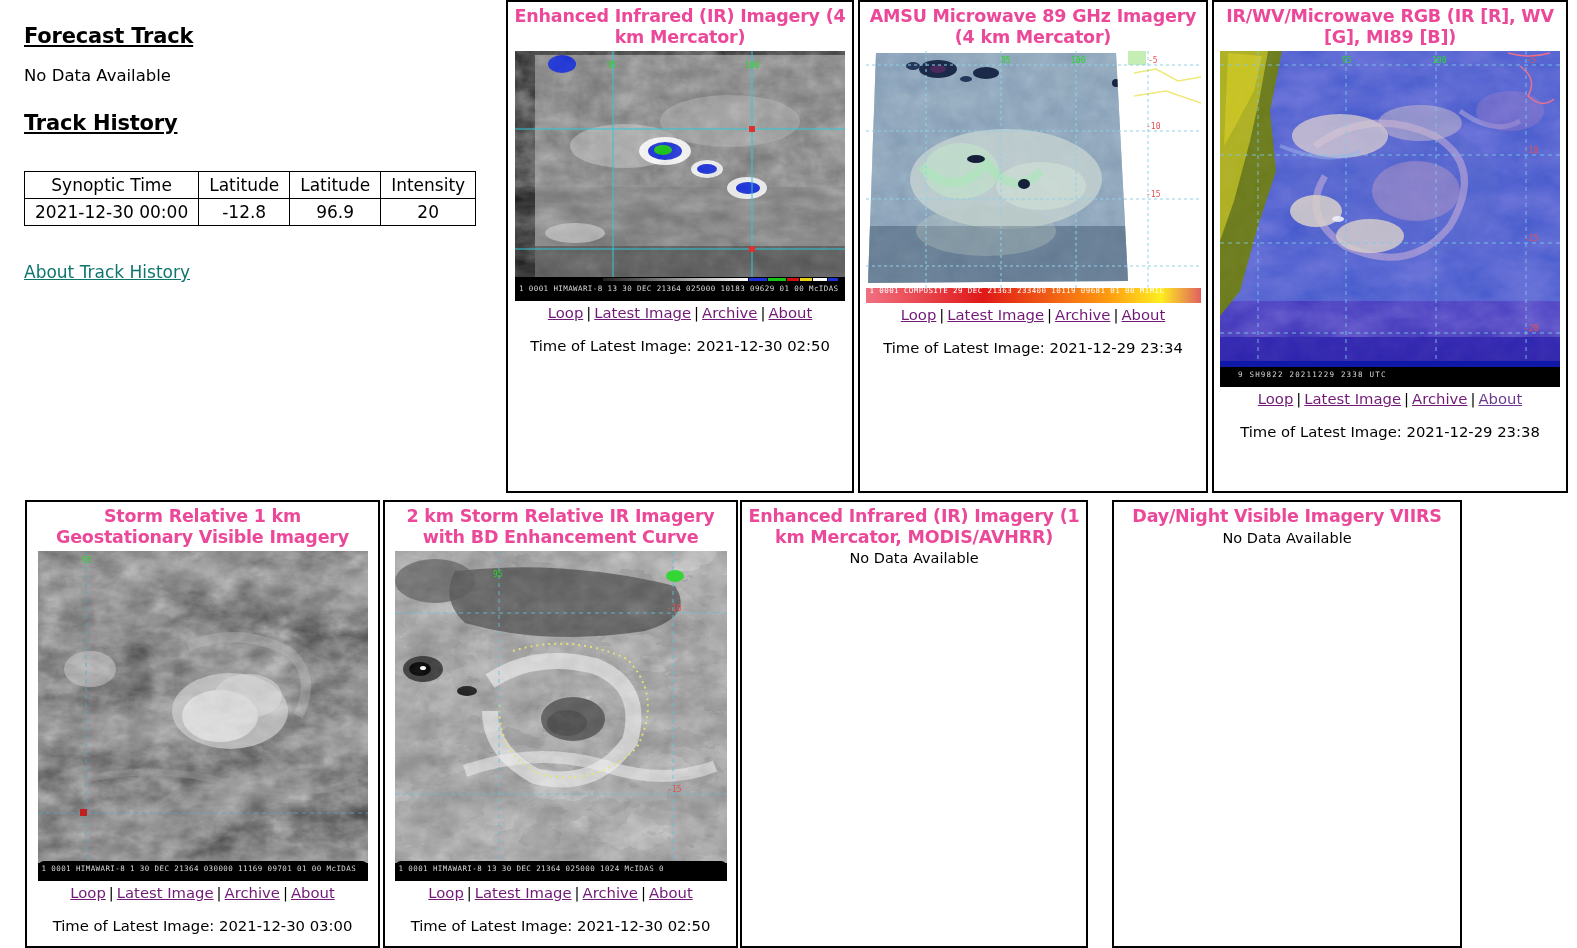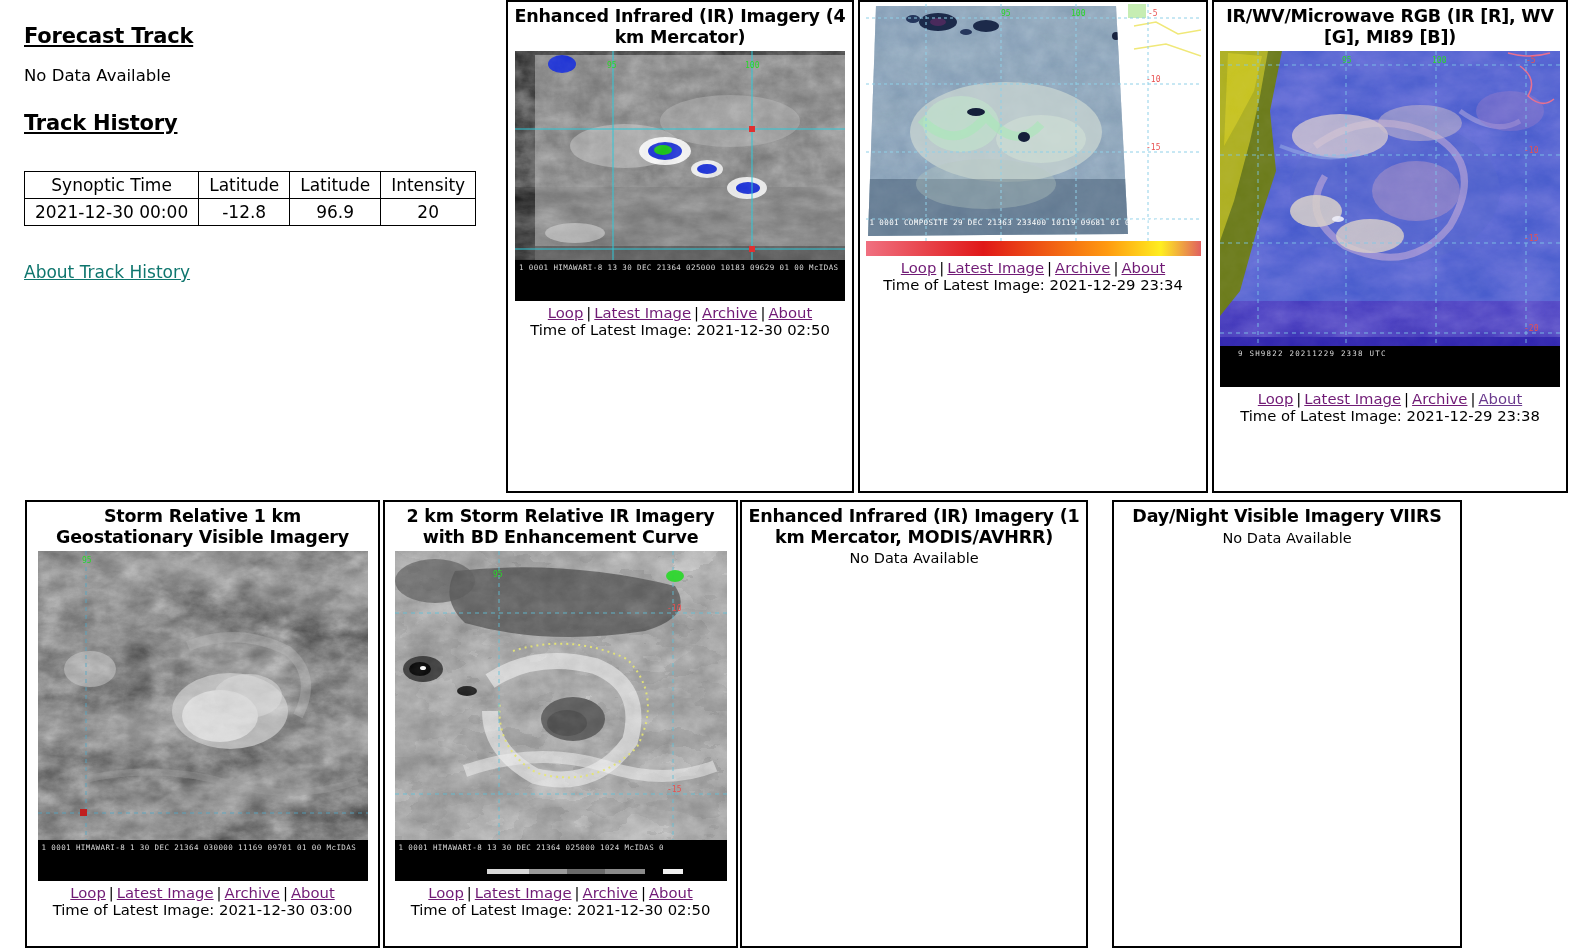--- a/index.html
+++ b/index.html
@@ -66,21 +66,21 @@
   .panel {
     position: absolute;
     border: 2px solid #000;
     background: #fff;
     overflow: hidden;
   }
   .panel-title {
     text-align: center;
     font-size: 17.5px;
     font-weight: bold;
-    color: #000000;
+    color: #ec4899;
     line-height: 1.18;
     padding: 4px 6px 2px 6px;
     letter-spacing: -0.2px;
   }
   .nodata-panel {
     text-align: center;
     font-size: 14.5px;
     color: #000;
     margin-top: 1px;
   }
@@ -101,34 +101,34 @@
     color: #701a75;
     text-decoration: underline;
     cursor: pointer;
   }
   .links a.visited { color: #6b3a8e; }
   .links .sep { color: #000; padding: 0 3px; }
   .timeline {
     text-align: center;
     font-size: 14.8px;
     color: #000;
-    margin-top: 0px;
+    margin-top: 16px;
     white-space: nowrap;
   }
 
   
   .sat { position: absolute; inset: 0; }
 
   .strip {
-    position: absolute; left: 0; right: 0; bottom: 12px;
-    height: 29px; background: #000;
+    position: absolute; left: 0; right: 0; bottom: 0;
+    height: 20px; background: #000;
     font-family: "DejaVu Sans Mono", monospace;
     font-size: 7.5px; color: #d8d8d8;
     line-height: 15px; padding-left: 4px;
-    letter-spacing: .4px; overflow: hidden; white-space: nowrap;
+    letter-spacing: .4px; overflow: hidden; white-space: nowrap; border-radius: 6px;
   }
 </style>
 </head>
 <body>
 
 <div class="page">
 
   <div class="left-col">
     <div class="sec-title">Forecast Track</div>
     <div class="nodata-left">No Data Available</div>
@@ -224,20 +224,21 @@
       </svg>
       <div class="strip">1 0001 HIMAWARI-8 13 30 DEC 21364 025000 10183 09629 01 00      McIDAS</div>
     </div>
     <div class="links">
       <a>Loop</a><span class="sep">|</span><a>Latest Image</a><span class="sep">|</span><a>Archive</a><span class="sep">|</span><a>About</a>
     </div>
     <div class="timeline">Time of Latest Image: 2021-12-30 02:50</div>
   </div>
 
   <div class="panel" style="left:858px; top:0px; width:350px; height:493px;">
+    <div class="panel-title">AMSU Microwave 89 GHz Imagery (4 km Mercator)</div>
     <div class="img-wrap" style="width:335px; height:252px; background:#ffffff;">
       <svg class="sat" viewBox="0 0 335 252" preserveAspectRatio="none">
         <defs>
           <filter id="amsun">
               <feTurbulence type="fractalNoise" baseFrequency="0.05" numOctaves="4" seed="11"></feTurbulence>
             <feColorMatrix type="matrix" values="0 0 0 0 .55  0 0 0 0 .66  0 0 0 0 .76  0 0 0 .9 0"></feColorMatrix>
             </filter>
           <filter id="amsun2">
               <feTurbulence type="fractalNoise" baseFrequency="0.012 0.03" numOctaves="5" seed="31"></feTurbulence>
             <feColorMatrix type="matrix" values="0 0 0 0 .18  0 0 0 0 .28  0 0 0 0 .42  0 0 0 .85 0"></feColorMatrix>

